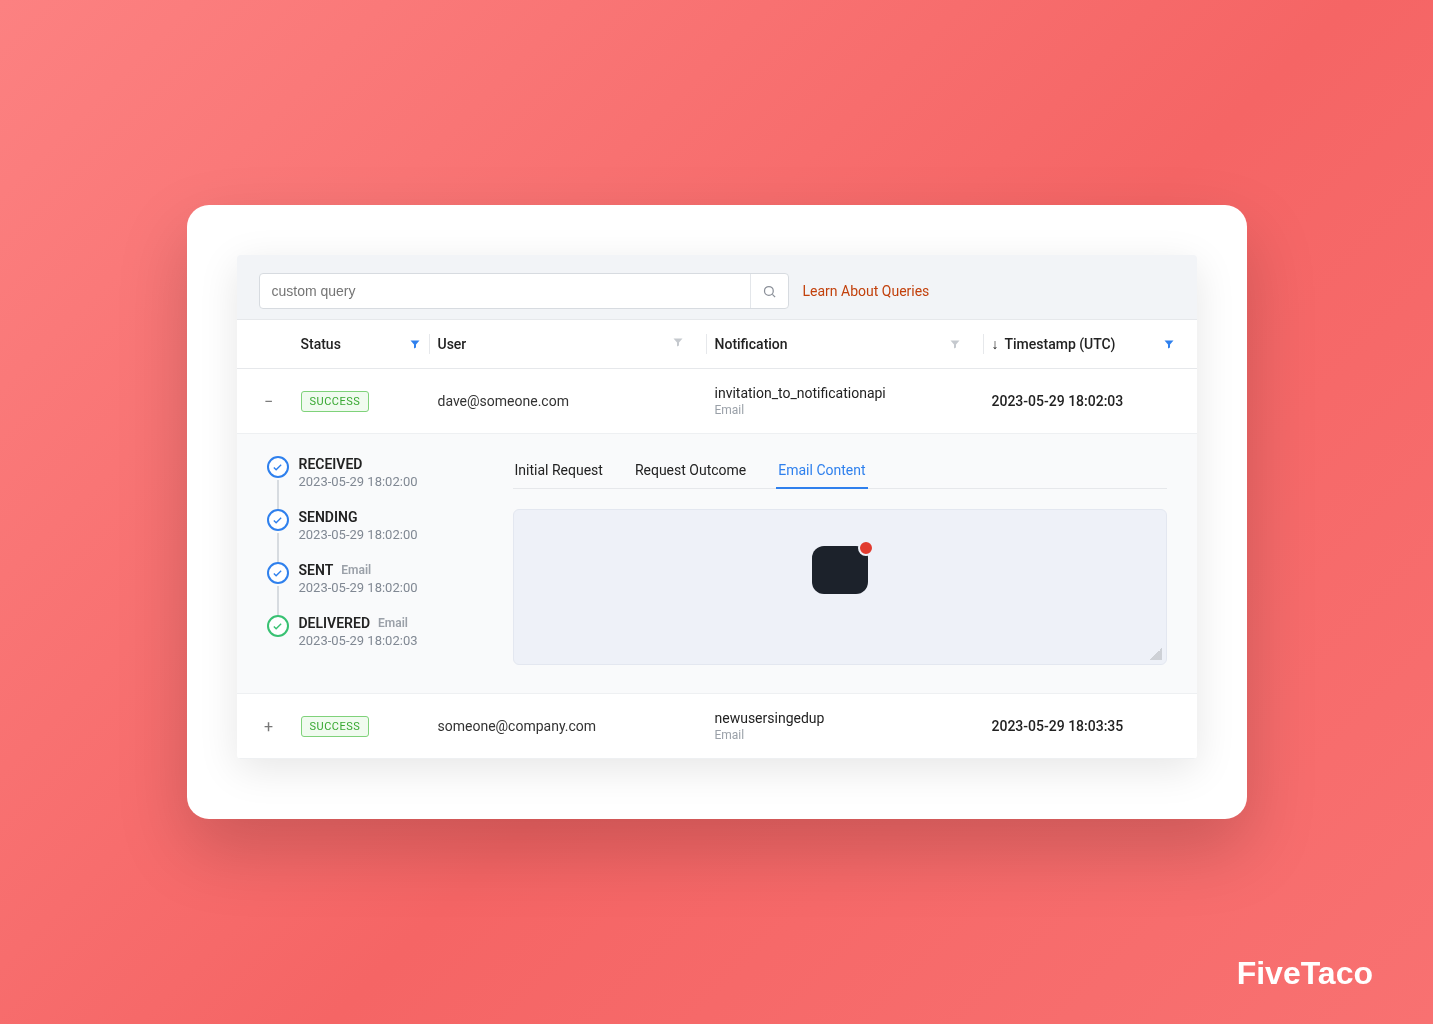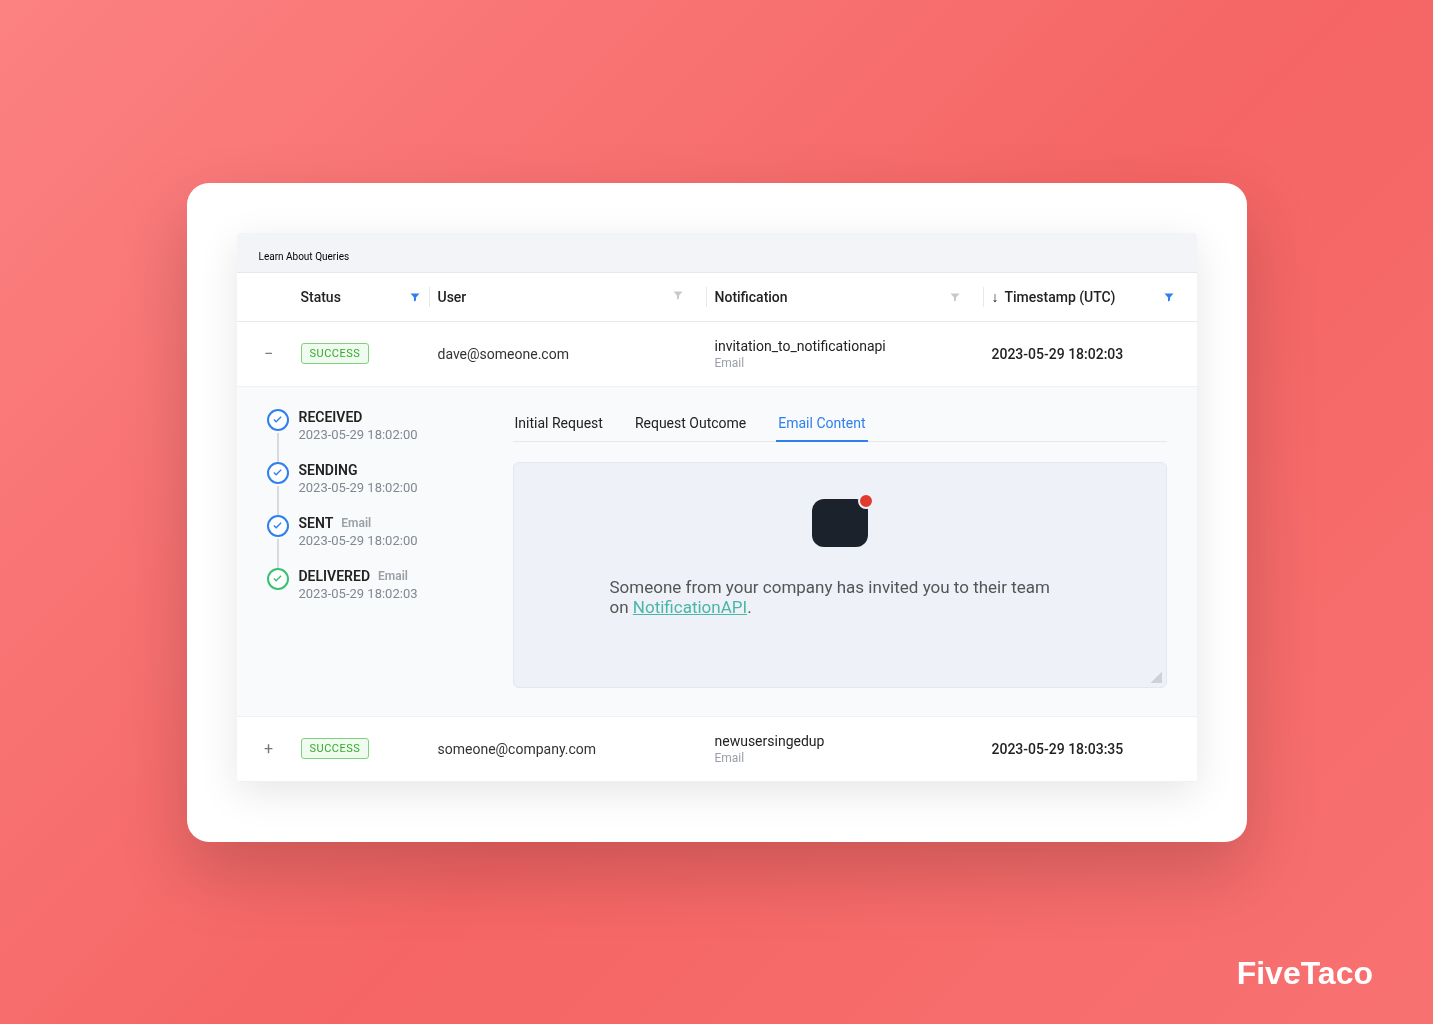--- a/index.html
+++ b/index.html
@@ -39,21 +39,21 @@
   .search-input {
     flex: 1; border: none; outline: none; padding: 0 12px;
     font-size: 14px; color: #888; background: transparent;
   }
   .search-btn {
     width: 38px; border-left: 1px solid #e3e6ea;
     display: flex; align-items: center; justify-content: center;
     color: #8a8f98;
   }
   .link-queries {
-    color: #000000; font-size: 10px; cursor: pointer;
+    color: #c2410c; font-size: 14px; cursor: pointer;
   }
   
   .table-header {
     background: #fff;
     border-top: 1px solid #e6e8eb;
     border-bottom: 1px solid #e6e8eb;
     display: flex; align-items: center;
     padding: 14px 22px;
     font-size: 14px; color: #222; font-weight: 500;
   }
@@ -159,20 +159,29 @@
   }
   svg { display:block;}
 </style>
 </head>
 <body>
 
 <div class="outer-card">
   <div class="app-frame">
 
     <div class="search-row">
+      <div class="search-box">
+        <input class="search-input" type="text" placeholder="custom query" style="">
+        <div class="search-btn">
+          <svg width="15" height="15" viewBox="0 0 24 24" fill="none" stroke="currentColor" stroke-width="2">
+            <circle cx="11" cy="11" r="7"></circle>
+              <line x1="21" y1="21" x2="16.65" y2="16.65"></line>
+          </svg>
+        </div>
+      </div>
       <span class="link-queries">Learn About Queries</span>
     </div>
 
     <div class="table-header">
       <div class="col-expand"></div>
       <div class="col-status">
         <span>Status</span>
         <span style="flex:1"></span>
         <span class="filter-icon active">
           <svg width="12" height="12" viewBox="0 0 24 24" fill="currentColor">
@@ -287,23 +296,20 @@
       <div class="detail-right">
         <div class="tabs">
           <div class="tab">Initial Request</div>
           <div class="tab">Request Outcome</div>
           <div class="tab active">Email Content</div>
         </div>
         <div class="email-preview">
           <div class="app-icon">
             <div class="dot"></div>
           </div>
-          <p class="email-text">
-            <span>Someone from your company has invited you to their team on </span><a href="#">NotificationAPI</a><span>.</span>
-          </p>
           <div class="resize-handle"></div>
         </div>
       </div>
     </div>
 
     <div class="data-row">
       <div class="col-expand">
         <div class="expand-btn">+</div>
       </div>
       <div class="col-status">

